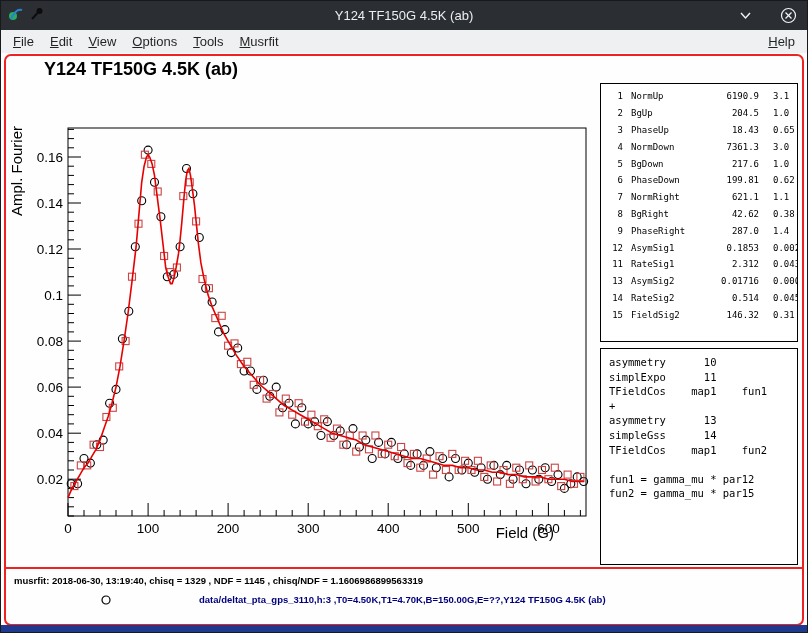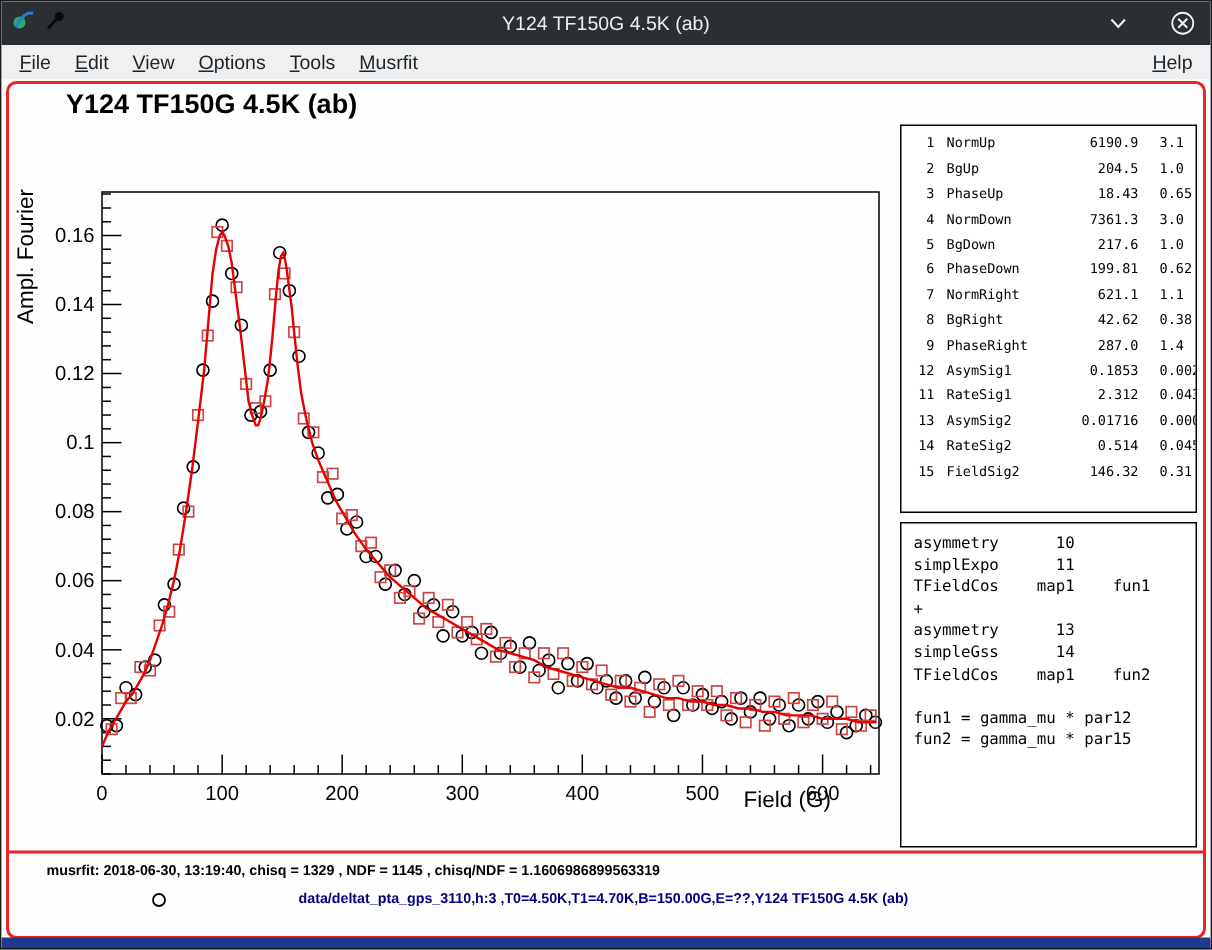--- a/index.html
+++ b/index.html
@@ -33,21 +33,21 @@
   .param-no { text-align:right; }
   .param-name { padding-left:8px; }
   .param-value { text-align:right; }
   .param-error { padding-left:14px; }
 
   .theory-box { position:absolute; left:594px; top:292px; width:198px; height:217px; border:1px solid #000; background:#fff; overflow:hidden; }
   .theory-box pre { margin:6px 0 0 8px; font-family:"DejaVu Sans Mono",monospace; font-size:10.5px; font-weight:normal; line-height:14.6px; color:#000; }
 
   
   .status-divider { position:absolute; left:0; right:0; top:511px; height:2px; background:#ee2222; }
-  .status-line { position:absolute; left:8px; top:519px; font-size:9.5px; font-weight:bold; color:#000; white-space:nowrap;margin-left:17px; }
+  .status-line { position:absolute; left:8px; top:519px; font-size:9.5px; font-weight:bold; color:#000; white-space:nowrap; }
   .legend-row { position:absolute; left:0; right:0; height:14px; }
   .legend-marker { position:absolute; left:94px; top:1px; }
   .legend-label { position:absolute; left:193px; top:1px; font-size:9.5px; font-weight:bold; color:#00007f; white-space:nowrap; }
 
   .bottom-strip { position:absolute; bottom:0; left:0; right:0; height:7px; background:#1e3a8f; }
 </style>
 </head>
 <body>
 
 <div class="window">

